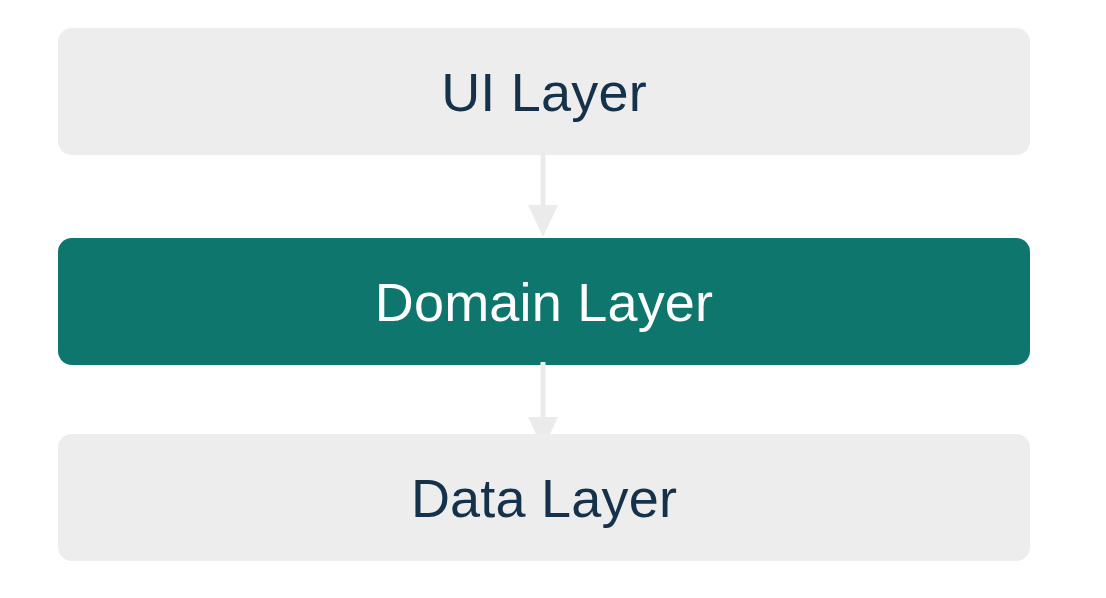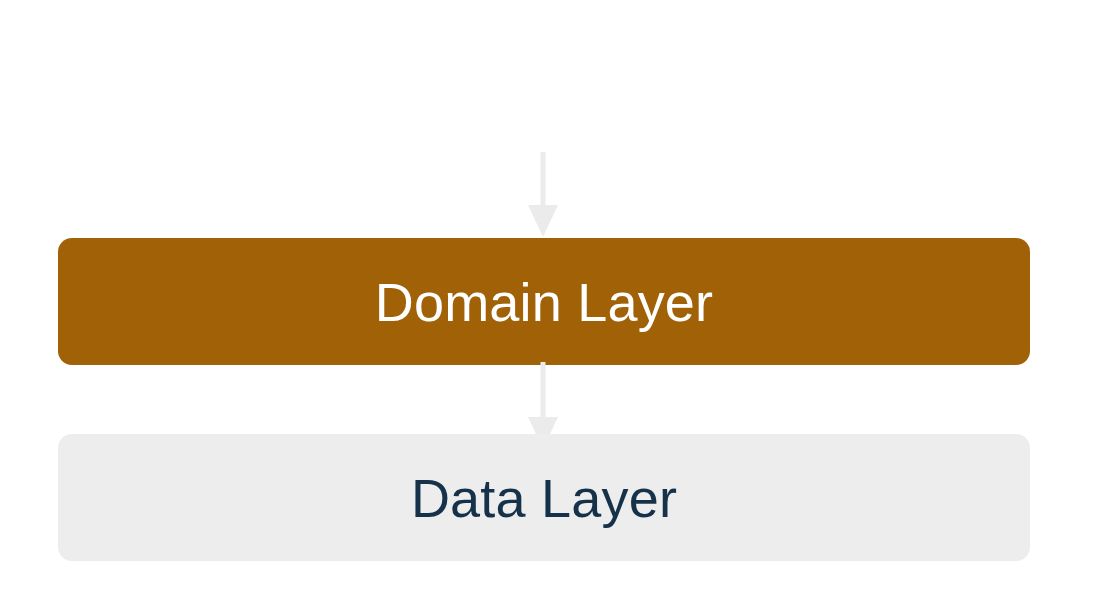--- a/index.html
+++ b/index.html
@@ -31,21 +31,21 @@
     align-items: center;
     justify-content: center;
     box-sizing: border-box;
   }
 
   .layer-box.neutral {
     background: #ededed;
   }
 
   .layer-box.highlight {
-    background: #a16207;
+    background: #0f766e;
     text-align: right;
   }
 
   #box-ui-layer    { top: 28px; }
   #box-domain-layer{ top: 238px; }
   #box-data-layer  { top: 434px; }
 
   .layer-label {
     font-size: 54px;
     font-weight: 400;
@@ -74,20 +74,23 @@
     width: 1106px;
     height: 90px;
     overflow: visible;
   }
 </style>
 </head>
 <body>
 
 <div id="diagram">
 
+  <div class="layer-box neutral" id="box-ui-layer">
+    <span class="layer-label dark">UI Layer</span>
+  </div>
 
   <div class="connector" id="connector-ui-to-domain">
     <svg viewBox="0 0 1106 90" xmlns="http://www.w3.org/2000/svg">
       <rect x="540.5" y="0" width="5" height="56" fill="#ebebeb"></rect>
       <polygon points="528,53 558,53 543,85" fill="#ebebeb"></polygon>
     </svg>
   </div>
 
   <div class="layer-box highlight" id="box-domain-layer">
     <span class="layer-label light">Domain Layer</span>

